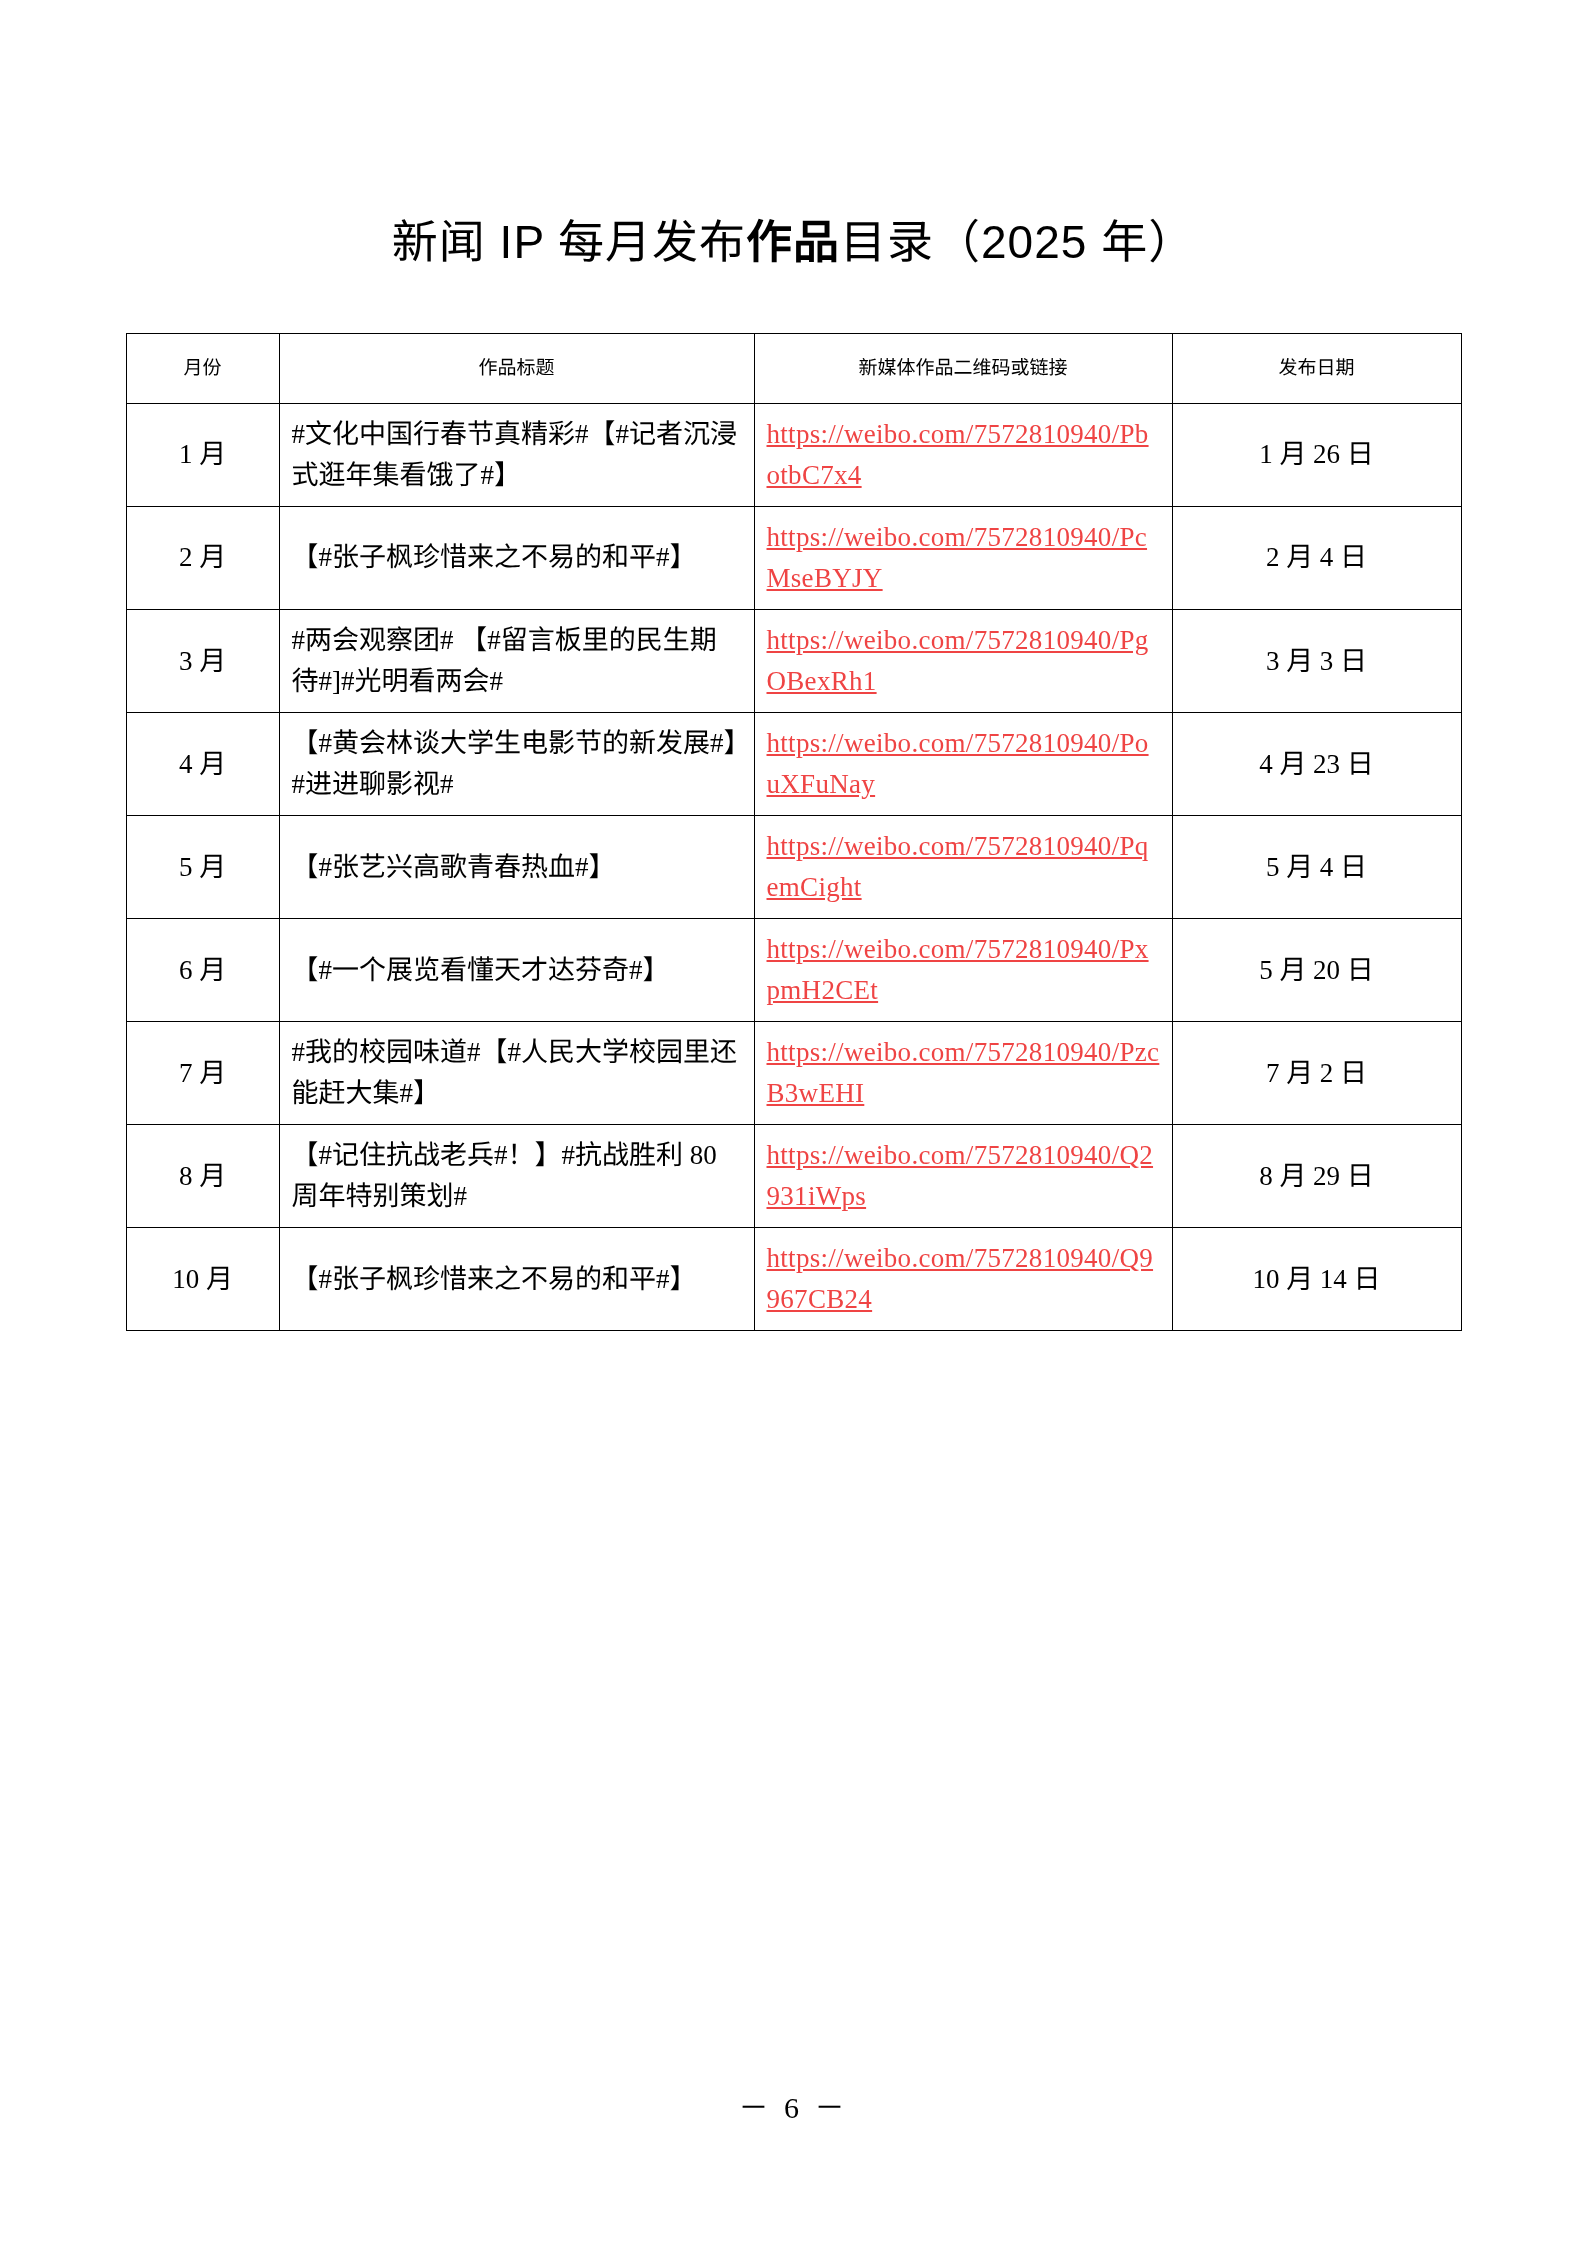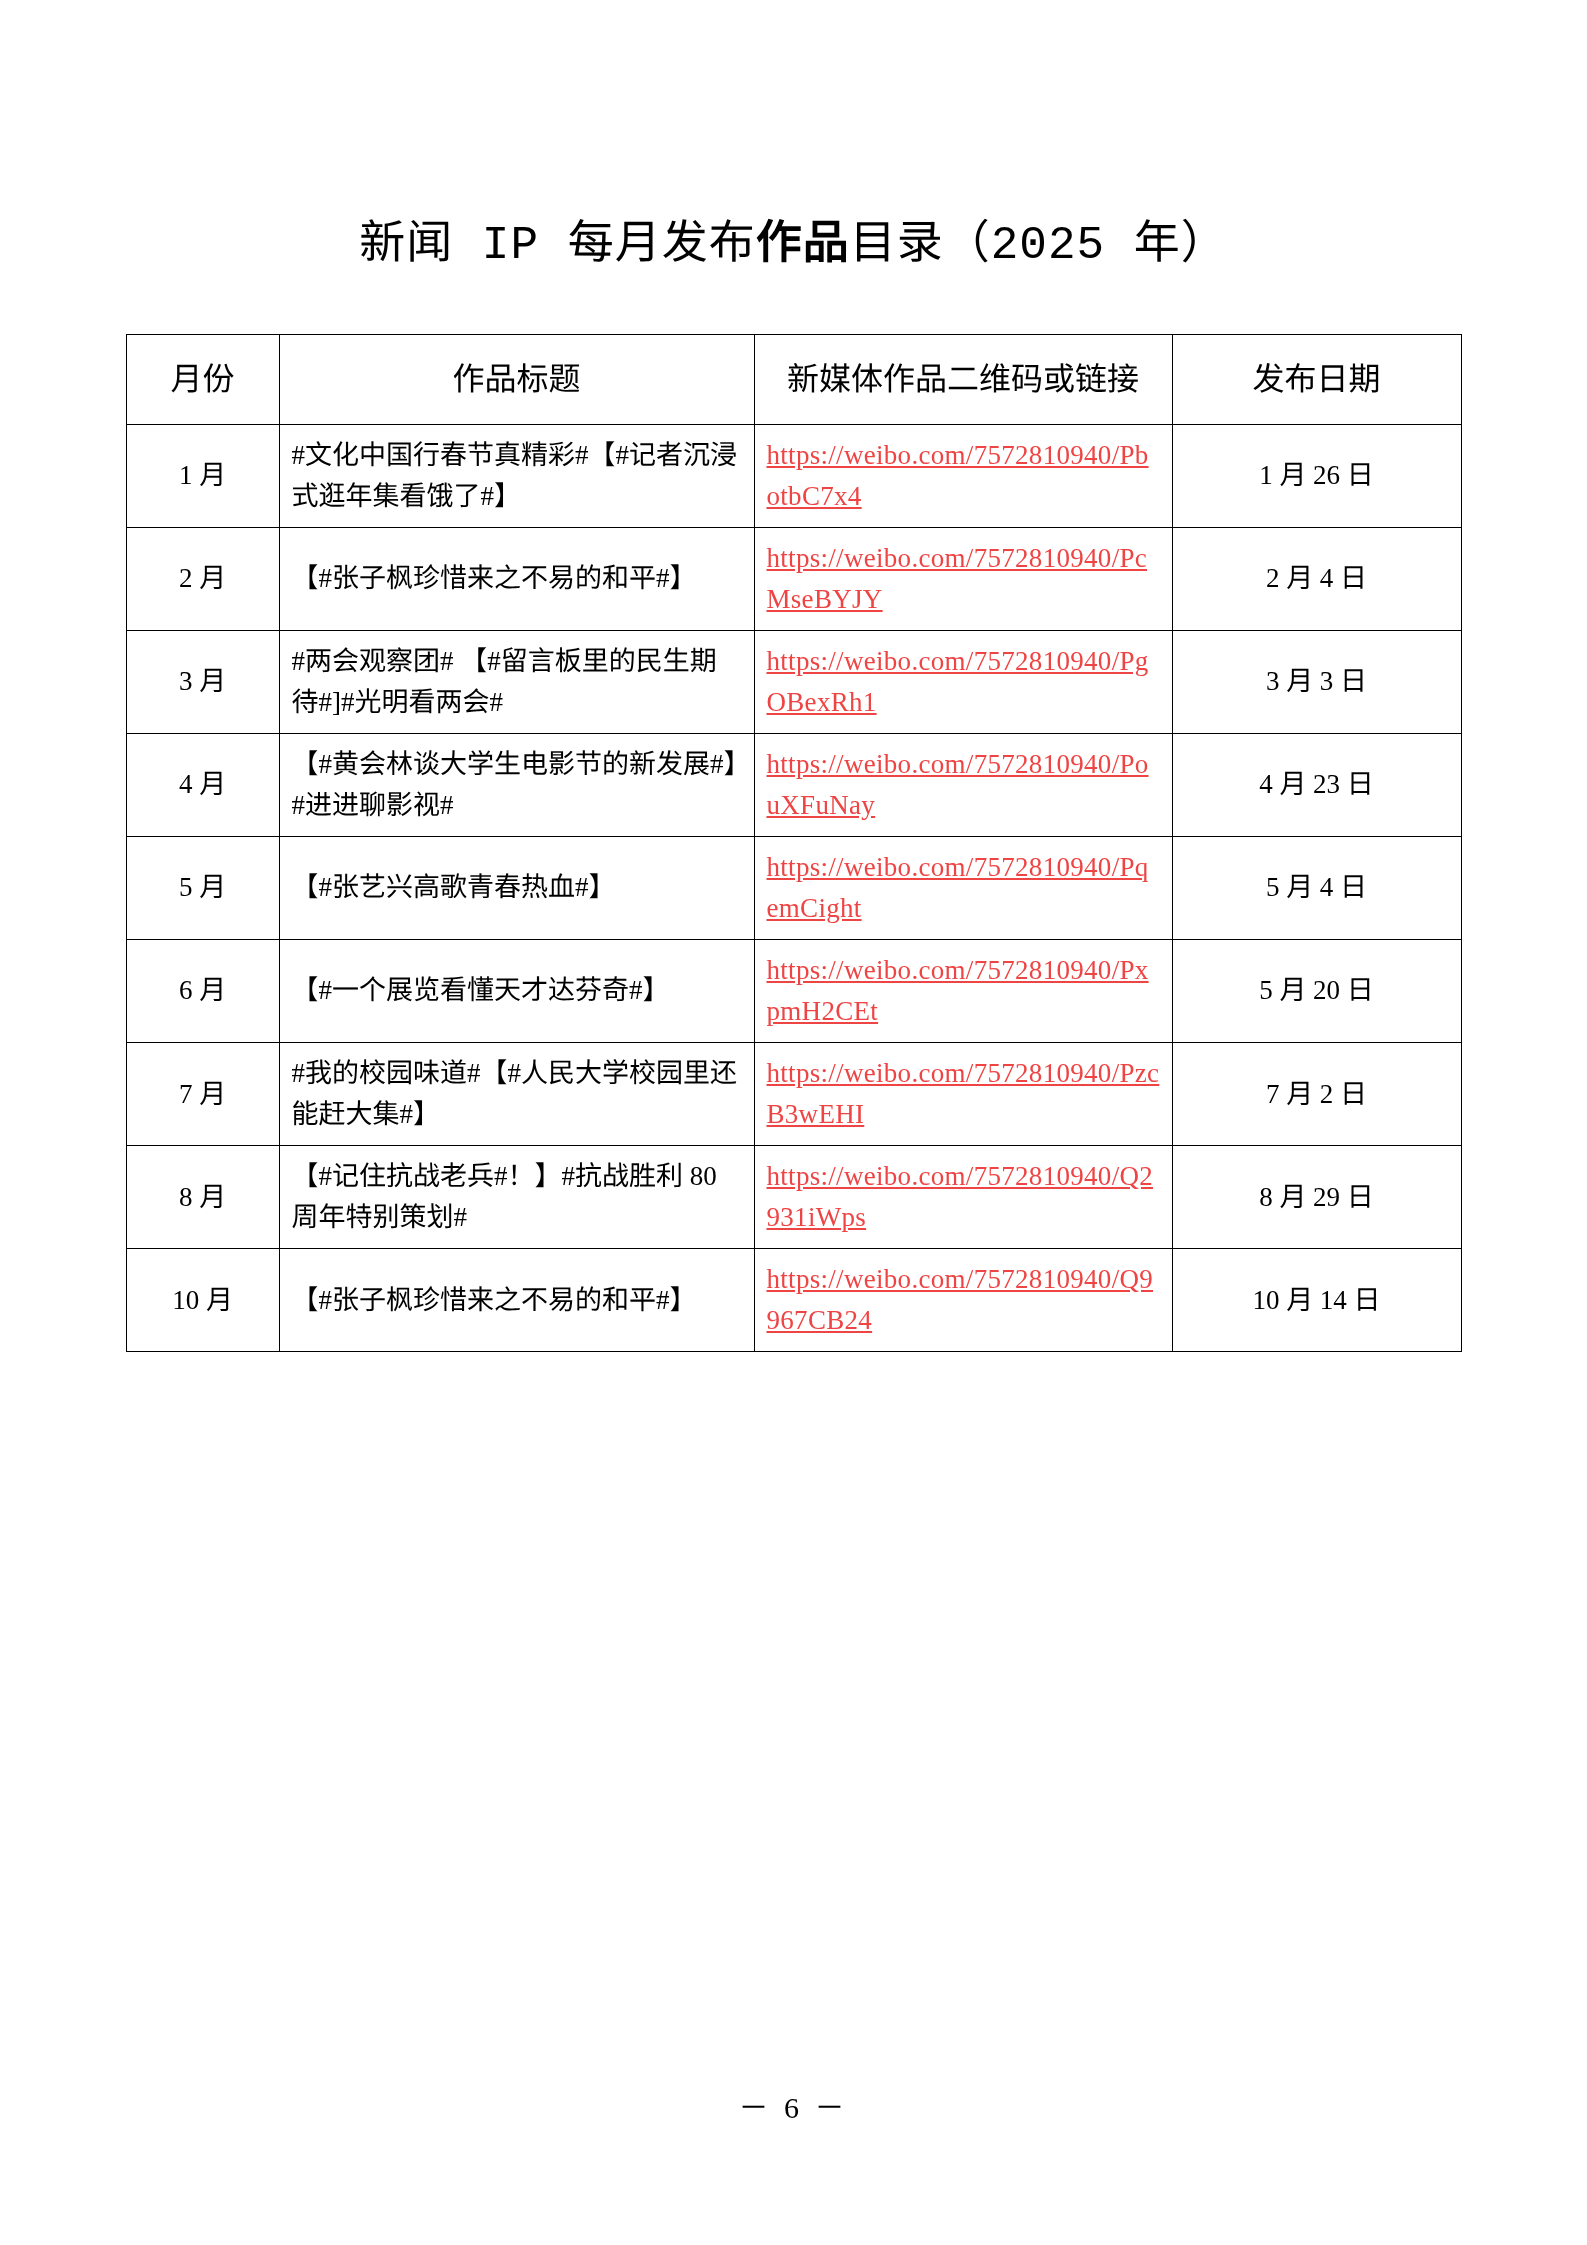--- a/index.html
+++ b/index.html
@@ -22,21 +22,21 @@
     padding: 0;
     position: relative;
   }
   .doc-title {
     text-align: center;
     font-size: 46px;
     letter-spacing: 1px;
     margin: 0;
     padding-top: 205px;
     font-weight: normal;
-    font-family: Liberation Mono, monospace;
+    font-family: Liberation Sans, sans-serif;
   }
   .doc-title .bold-seg {
     font-weight: bold;
   }
   table.catalog {
     border-collapse: collapse;
     margin: 62px auto 0 auto;
     width: 1335px;
     table-layout: fixed;
   }
@@ -48,21 +48,21 @@
   table.catalog th, table.catalog td {
     border: 1.6px solid #000000;
     vertical-align: middle;
     padding: 10px 12px;
     font-size: 27px;
     line-height: 1.52;
   }
   table.catalog thead th {
     text-align: center;
     font-weight: normal;
-    font-size: 32px;
+    font-size: 19px;
     padding-top: 20px;
     padding-bottom: 20px;
   }
   td.month {
     text-align: center;
     font-size: 26px;
     white-space: nowrap;
   }
   td.title {
     text-align: left;

